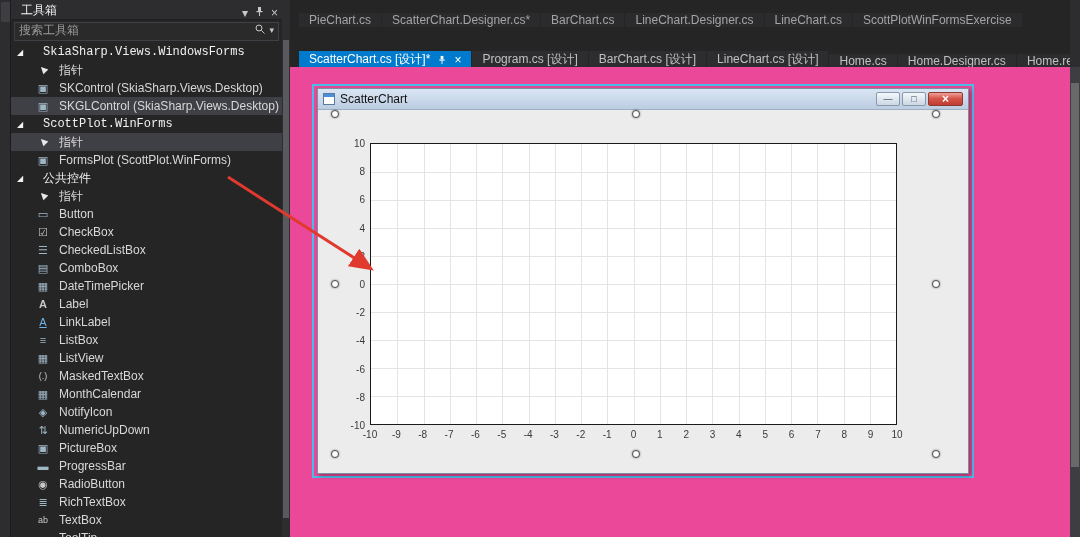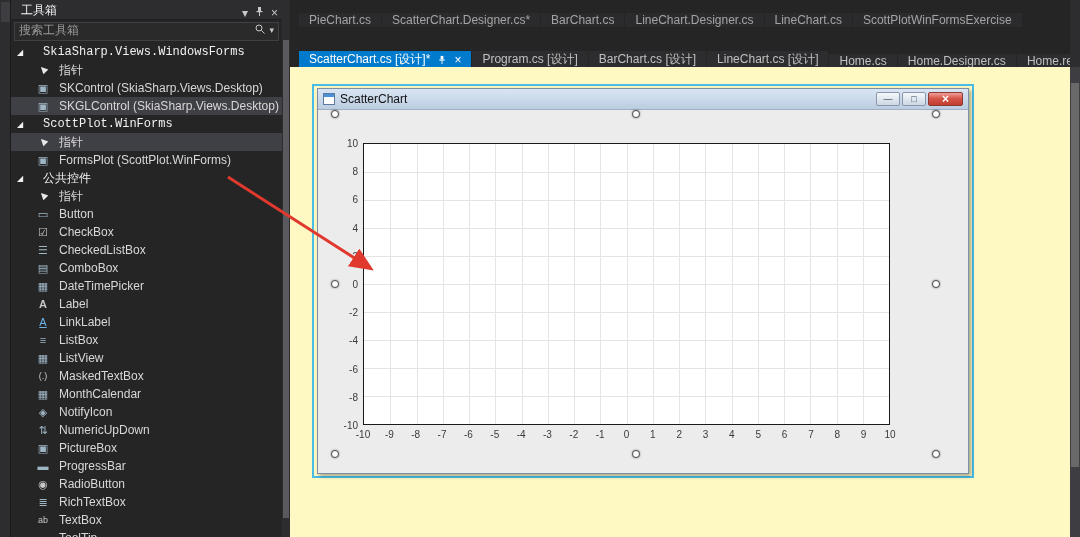--- a/index.html
+++ b/index.html
@@ -44,34 +44,34 @@
   .row2{top:27px;height:20px;margin-top:21px;}
   .row3{top:47px;height:20px;}
   .tab{background:#2d2d30;display:flex;align-items:center;padding:0 10px;margin-right:1px;font-size:12px;color:#c0c0c0;white-space:nowrap;flex:none;}
   .row1 .tab{color:#a4a4a4;background:#2b2b2e;}
   .tab.active{background:#007acc;color:#fff;}
   .tico{margin-left:7px;display:inline-flex;align-items:center;color:#fff;}
   .tico svg rect{fill:#fff;}
   .tclose{font-size:12px;}
 
   
-  .canvas{position:absolute;left:0;top:67px;width:780px;height:470px;background:#fef9c3;overflow:hidden;padding-left:44px;}
+  .canvas{position:absolute;left:0;top:67px;width:780px;height:470px;background:#ec4899;overflow:hidden;padding-left:44px;}
   .form-outline{position:absolute;left:22px;top:17px;width:662px;height:394px;border:2px solid #49bce8;}
   .form{position:absolute;left:27px;top:21px;width:652px;height:386px;background:#ececec;border:1px solid #7d8fa3;box-shadow:2px 2px 4px rgba(0,0,0,.35);}
   .form-titlebar{height:21px;background:linear-gradient(#dae5f3,#bccde1);display:flex;align-items:center;padding:0 5px;border-bottom:1px solid #9fb0c4;color:#101010;font-size:12px;}
   .form-icon{width:12px;height:12px;margin-right:5px;background:#fff;border:1px solid #5a7aa0;position:relative;flex:none;}
   .form-icon::before{content:'';position:absolute;left:0;right:0;top:0;height:3px;background:#4a90d9;}
   .form-title{flex:1;}
   .winbtns{display:flex;gap:2px;align-items:center;}
   .wb{height:14px;border:1px solid #8898aa;border-radius:2px;display:flex;align-items:center;justify-content:center;color:#31425a;font-size:9px;line-height:1;}
   .wb.min,.wb.max{width:24px;background:linear-gradient(#f4f8fb,#ccd7e3);}
   .wb.close{width:35px;background:linear-gradient(#f0a098,#d6564a 45%,#c03b30);color:#fff;font-size:12px;font-weight:bold;border-color:#8a3a33;}
 
   
-  .plot-control{position:absolute;left:38px;top:47px;width:601px;height:340px;}
+  .plot-control{position:absolute;left:45px;top:47px;width:601px;height:340px;}
   .plot-area{position:absolute;left:35px;top:29px;width:527px;height:282px;background:#fff;border:1px solid #1a1a1a;}
   .vline{position:absolute;top:0;bottom:0;width:1px;background:#e4e4e4;}
   .hline{position:absolute;left:0;right:0;height:1px;background:#e4e4e4;}
   .yticks{position:absolute;left:0;top:29px;width:30px;height:282px;}
   .ytick{position:absolute;right:0;width:100%;text-align:right;transform:translateY(-50%);font-size:10px;color:#3a3a3a;}
   .xticks{position:absolute;left:35px;top:315px;width:527px;height:14px;}
   .xtick{position:absolute;transform:translateX(-50%);font-size:10px;color:#3a3a3a;}
 
   
   .sel-rect{position:absolute;left:45px;top:47px;width:601px;height:340px;pointer-events:none;}

